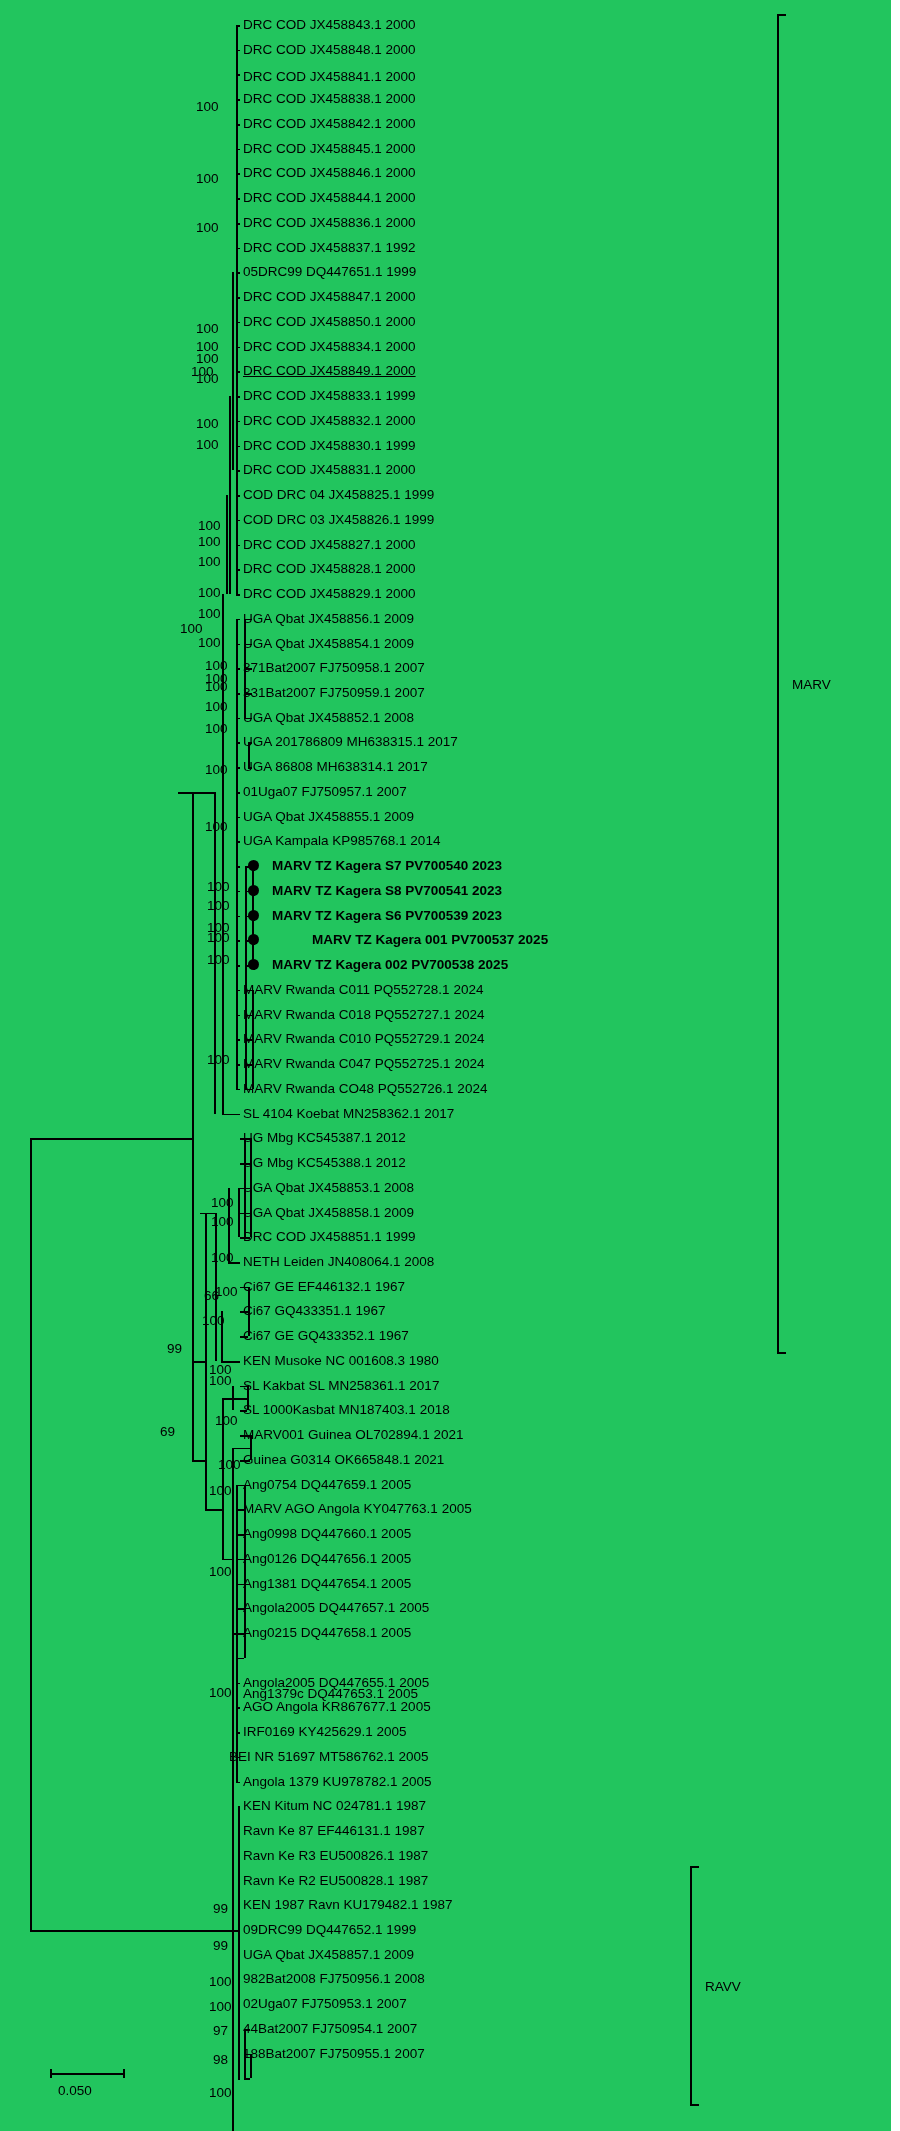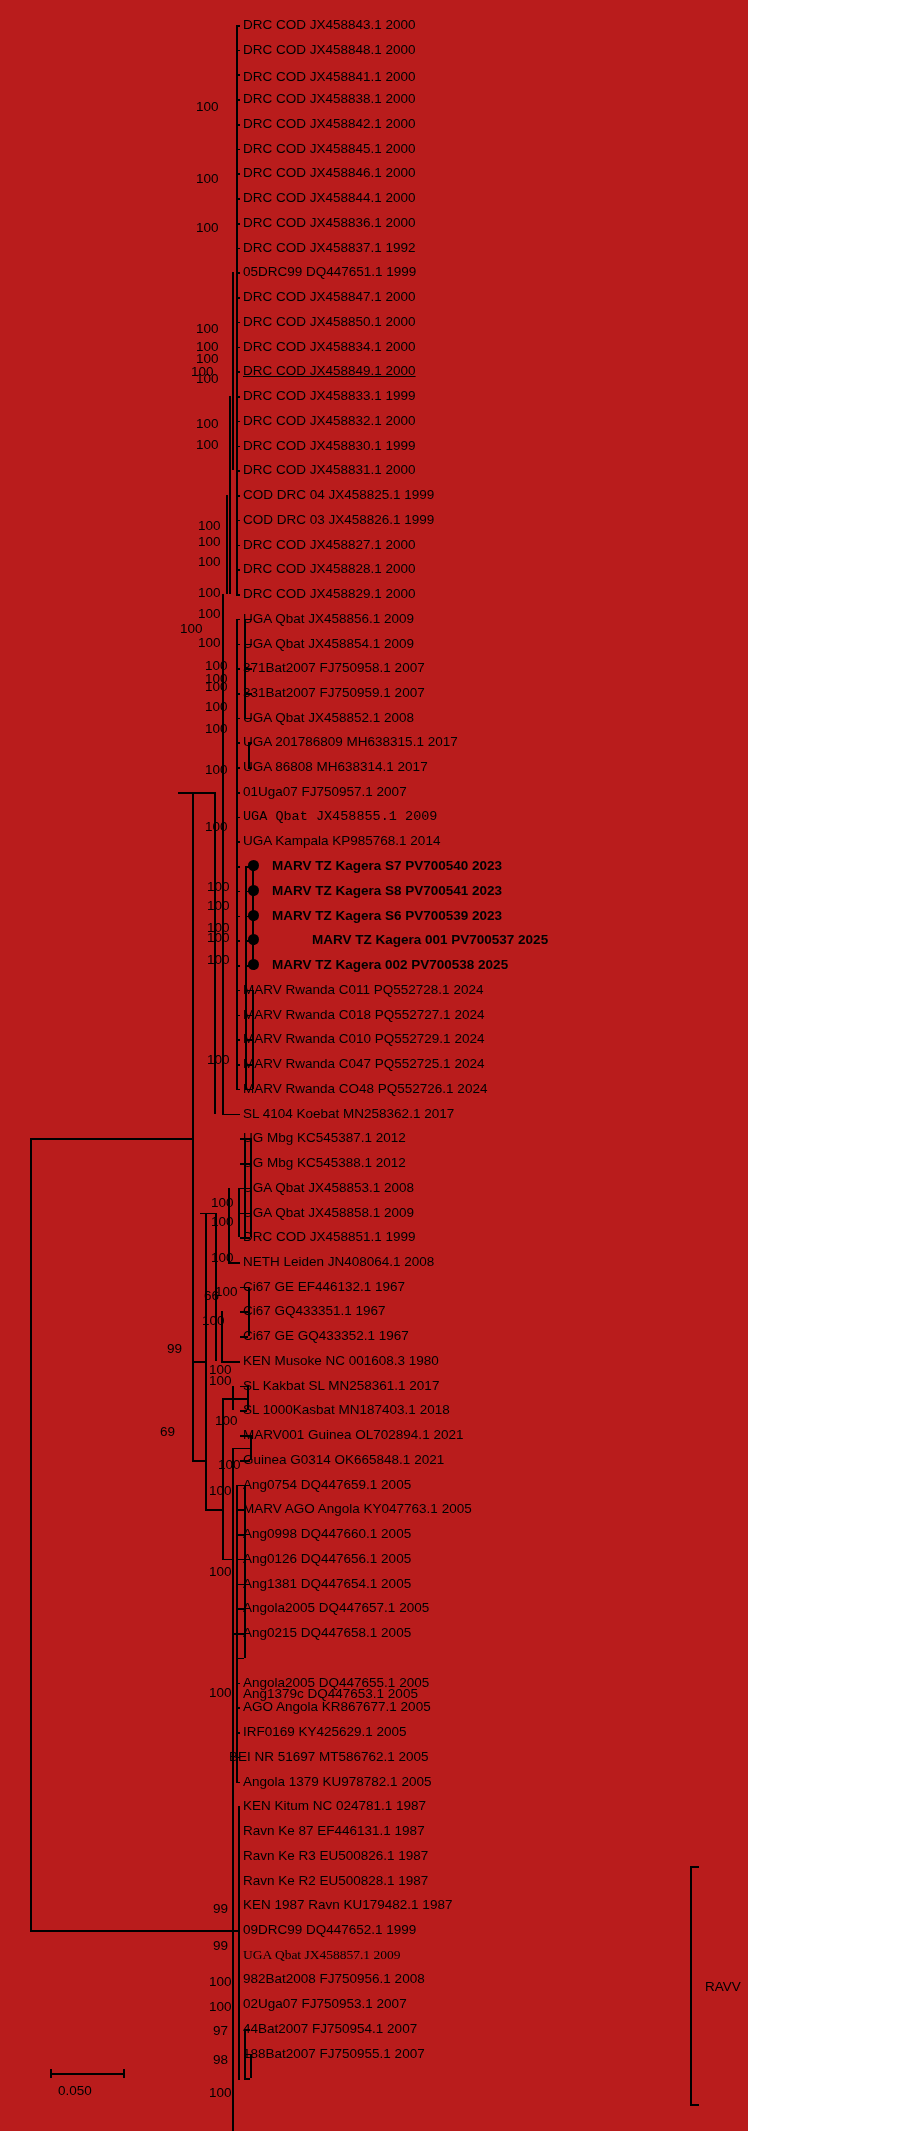--- a/index.html
+++ b/index.html
@@ -1,17 +1,17 @@
 <!DOCTYPE html>
 <html><head>
 <meta charset="utf-8">
 <style>
   html,body{margin:0;padding:0;background:#ffffff;}
   body{font-family:"Liberation Sans","DejaVu Sans",sans-serif;color:#000;}
-  #page{position:relative;width:748px;height:2131px;overflow:hidden;background:#b91c1c;}
+  #page{position:relative;width:891px;height:2131px;overflow:hidden;background:#22c55e;}
   .tip-label{position:absolute;font-size:13.5px;line-height:13.5px;white-space:nowrap;color:#000;}
   .tip-label.bold{font-weight:bold;}
   .boot{position:absolute;font-size:13.5px;line-height:13.5px;white-space:nowrap;text-align:right;color:#000;}
   .dot{position:absolute;width:11px;height:11px;border-radius:50%;background:#000;}
   .hline{position:absolute;background:#000;height:1.6px;}
   .vline{position:absolute;background:#000;width:1.6px;}
   .brk{position:absolute;}
   .brk .spine{position:absolute;left:0;top:0;width:1.6px;height:100%;background:#000;}
   .brk .arm{position:absolute;left:0;width:9px;height:1.6px;background:#000;}
   .brk .arm.t{top:0;}
@@ -53,21 +53,21 @@
       <div class="tip-label" style="left: 243px; top: 562.28px;">DRC COD JX458828.1 2000</div>
       <div class="tip-label" style="left: 243px; top: 587.02px;">DRC COD JX458829.1 2000</div>
       <div class="tip-label" style="left: 243px; top: 611.76px;">UGA Qbat JX458856.1 2009</div>
       <div class="tip-label" style="left: 243px; top: 636.5px;">UGA Qbat JX458854.1 2009</div>
       <div class="tip-label" style="left: 243px; top: 661.24px;">371Bat2007 FJ750958.1 2007</div>
       <div class="tip-label" style="left: 243px; top: 685.98px;">331Bat2007 FJ750959.1 2007</div>
       <div class="tip-label" style="left: 243px; top: 710.72px;">UGA Qbat JX458852.1 2008</div>
       <div class="tip-label" style="left: 243px; top: 735.46px;">UGA 201786809 MH638315.1 2017</div>
       <div class="tip-label" style="left: 243px; top: 760.2px;">UGA 86808 MH638314.1 2017</div>
       <div class="tip-label" style="left: 243px; top: 784.94px;">01Uga07 FJ750957.1 2007</div>
-      <div class="tip-label" style="left: 243px; top: 809.68px; font-family: Liberation Mono, monospace;">UGA Qbat JX458855.1 2009</div>
+      <div class="tip-label" style="left: 243px; top: 809.68px;">UGA Qbat JX458855.1 2009</div>
       <div class="tip-label" style="left: 243px; top: 834.42px;">UGA Kampala KP985768.1 2014</div>
       <div class="tip-label bold" style="left: 272px; top: 859.16px;">MARV TZ Kagera S7 PV700540 2023</div>
       <div class="tip-label bold" style="left: 272px; top: 883.9px;">MARV TZ Kagera S8 PV700541 2023</div>
       <div class="tip-label bold" style="left: 272px; top: 908.64px;">MARV TZ Kagera S6 PV700539 2023</div>
       <div class="tip-label bold" style="left: 272px; top: 933.38px; margin-left: 40px;">MARV TZ Kagera 001 PV700537 2025</div>
       <div class="tip-label bold" style="left: 272px; top: 958.12px;">MARV TZ Kagera 002 PV700538 2025</div>
       <div class="tip-label" style="left: 243px; top: 982.86px;">MARV Rwanda C011 PQ552728.1 2024</div>
       <div class="tip-label" style="left: 243px; top: 1007.6px;">MARV Rwanda C018 PQ552727.1 2024</div>
       <div class="tip-label" style="left: 243px; top: 1032.34px;">MARV Rwanda C010 PQ552729.1 2024</div>
       <div class="tip-label" style="left: 243px; top: 1057.08px;">MARV Rwanda C047 PQ552725.1 2024</div>
@@ -99,21 +99,21 @@
       <div class="tip-label" style="left: 243px; top: 1700.32px;">AGO Angola KR867677.1 2005</div>
       <div class="tip-label" style="left: 243px; top: 1725.06px;">IRF0169 KY425629.1 2005</div>
       <div class="tip-label" style="left: 229px; top: 1749.8px;">BEI NR 51697 MT586762.1 2005</div>
       <div class="tip-label" style="left: 243px; top: 1774.54px;">Angola 1379 KU978782.1 2005</div>
       <div class="tip-label" style="left: 243px; top: 1799.28px;">KEN Kitum NC 024781.1 1987</div>
       <div class="tip-label" style="left: 243px; top: 1824.02px;">Ravn Ke 87 EF446131.1 1987</div>
       <div class="tip-label" style="left: 243px; top: 1848.76px;">Ravn Ke R3 EU500826.1 1987</div>
       <div class="tip-label" style="left: 243px; top: 1873.5px;">Ravn Ke R2 EU500828.1 1987</div>
       <div class="tip-label" style="left: 243px; top: 1898.24px;">KEN 1987 Ravn KU179482.1 1987</div>
       <div class="tip-label" style="left: 243px; top: 1922.98px;">09DRC99 DQ447652.1 1999</div>
-      <div class="tip-label" style="left: 243px; top: 1947.72px; font-family: Liberation Serif, serif;">UGA Qbat JX458857.1 2009</div>
+      <div class="tip-label" style="left: 243px; top: 1947.72px;">UGA Qbat JX458857.1 2009</div>
       <div class="tip-label" style="left: 243px; top: 1972.46px;">982Bat2008 FJ750956.1 2008</div>
       <div class="tip-label" style="left: 243px; top: 1997.2px;">02Uga07 FJ750953.1 2007</div>
       <div class="tip-label" style="left: 243px; top: 2021.94px;">44Bat2007 FJ750954.1 2007</div>
       <div class="tip-label" style="left: 243px; top: 2046.68px;">188Bat2007 FJ750955.1 2007</div>
     </div>
 
   <div id="dots">
       <div class="dot" style="left: 248px; top: 860.16px;"></div>
       <div class="dot" style="left: 248px; top: 884.9px;"></div>
       <div class="dot" style="left: 248px; top: 909.64px;"></div>

